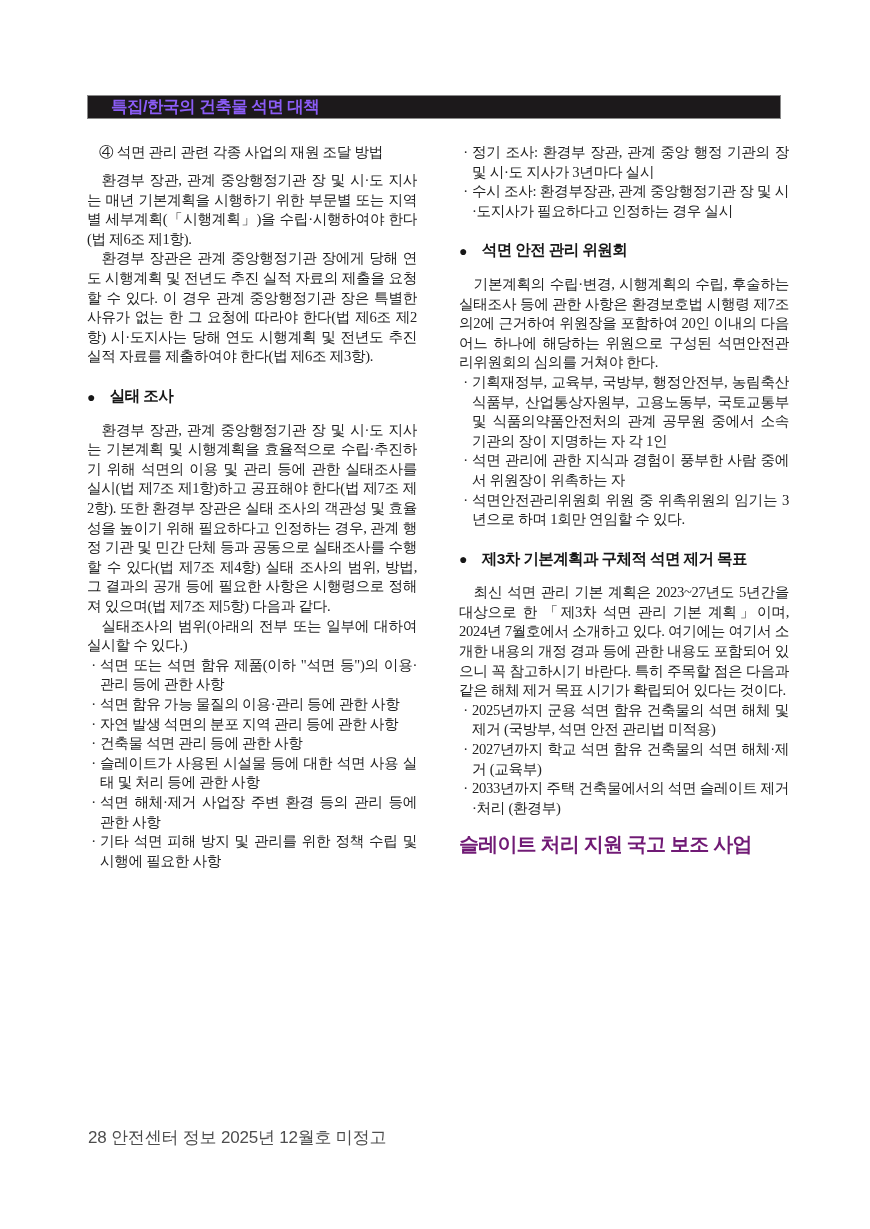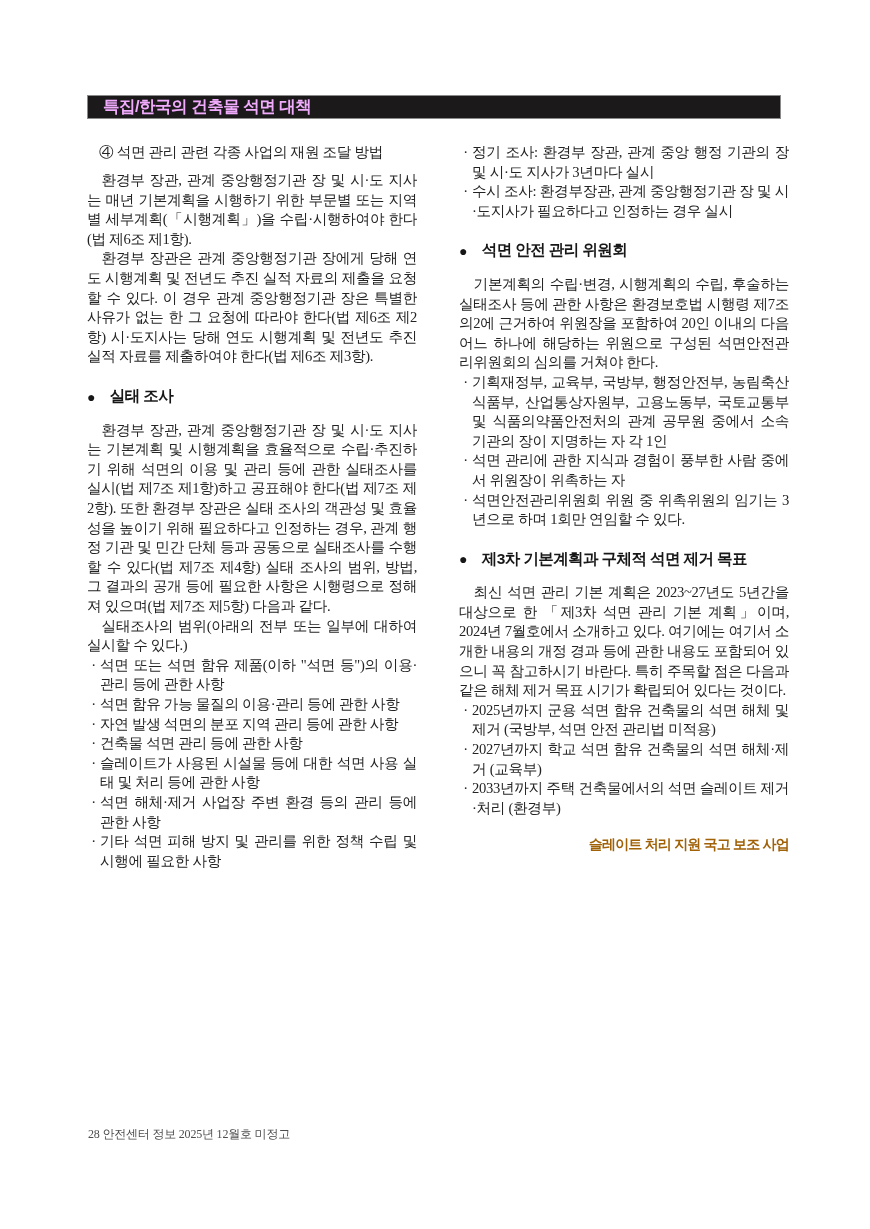--- a/index.html
+++ b/index.html
@@ -18,25 +18,25 @@
     top: 95px;
     width: 694px;
     height: 24px;
     background: #1c191b;
     border: 1px solid #8a8a8a;
     display: flex;
     align-items: center;
     box-sizing: border-box;
   }
   .header-bar .title {
-    color: #f0abfc;
+    color: #8b5cf6;
     font-family: "Liberation Sans", "DejaVu Sans", sans-serif;
     font-weight: bold;
     font-size: 16.5px;
-    padding-left: 15px;
+    padding-left: 23px;
     letter-spacing: -0.5px;
     white-space: nowrap;
   }
   .columns {
     position: absolute;
     left: 87px;
     top: 143px;
     width: 702px;
     display: flex;
     gap: 42px;
@@ -88,32 +88,32 @@
     text-align: center;
   }
   ul.bullets li .txt {
     flex: 1 1 auto;
     text-align: justify;
   }
   .mt6 { margin-top: 6px; }
   .big-heading {
     font-family: "Liberation Sans", "DejaVu Sans", sans-serif;
     font-weight: bold;
-    font-size: 14px;
+    font-size: 20px;
     letter-spacing: -0.8px;
-    color: #a16207;
-    text-align: right;
+    color: #701a75;
+    text-align: left;
     margin: 17px 0 20px 0;
   }
   .footer {
     position: absolute;
     left: 88px;
     top: 1126px;
-    font-family: Liberation Serif, serif;
-    font-size: 12px;
+    font-family: Liberation Sans, sans-serif;
+    font-size: 17px;
     color: #4d4d4d;
     letter-spacing: -0.2px;
   }
 </style>
 </head>
 <body>
 
 <div class="page">
 
   <div class="header-bar">

